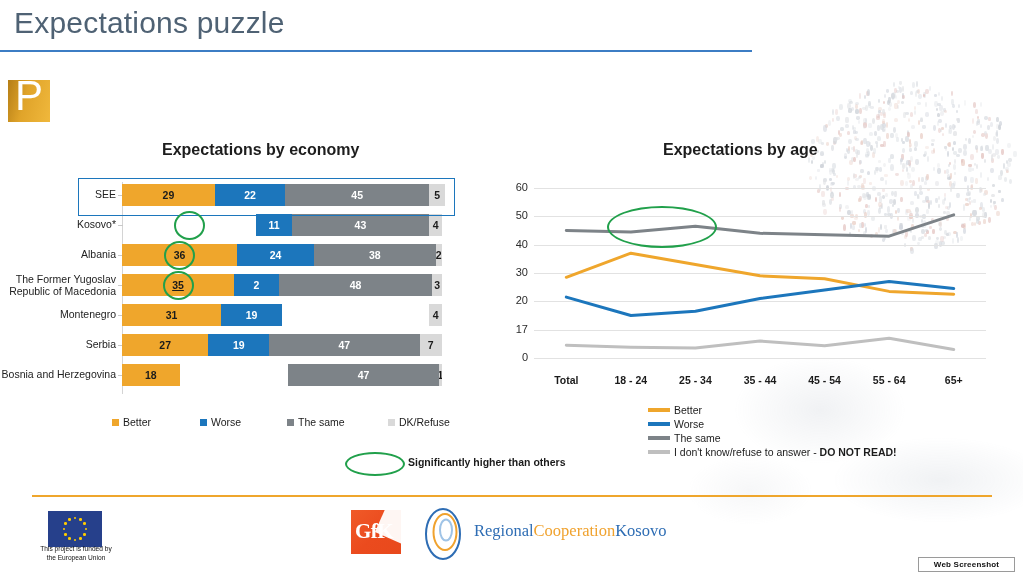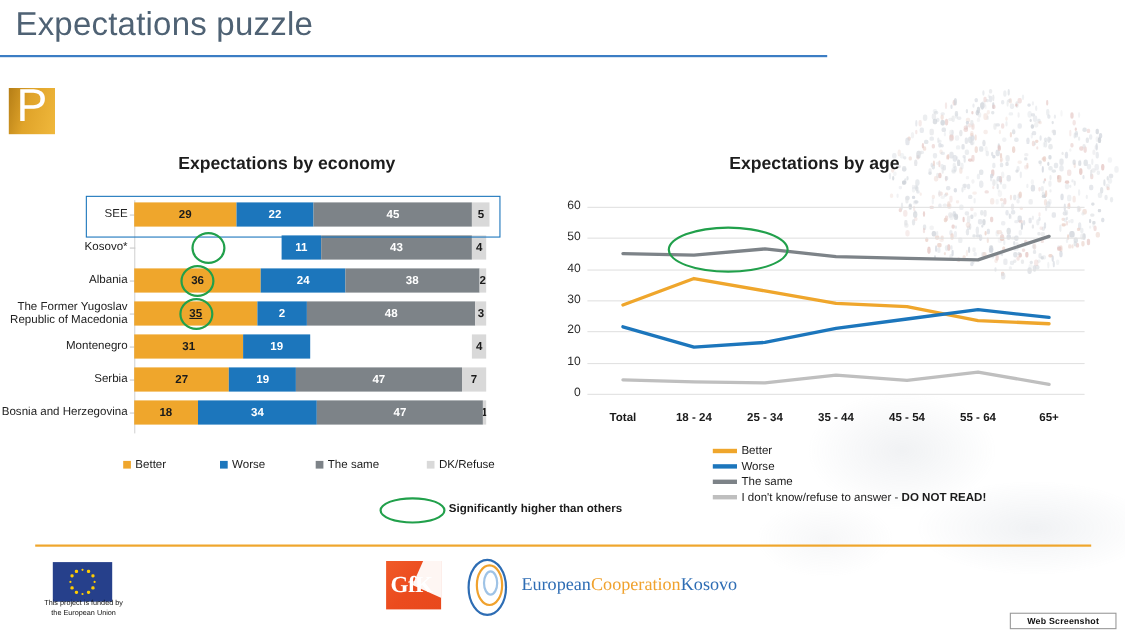--- a/index.html
+++ b/index.html
@@ -827,21 +827,20 @@
             <div class="seg worse" style="left: 86.4px; width: 60.8px;">19</div>
             <div class="seg same" style="left: 147.2px; width: 150.4px;">47</div>
             <div class="seg dk" style="left: 297.6px; width: 22.4px;">7</div>
           </div>
         </div>
         <div class="bc-row" style="top: 180px;">
           <div class="tick" style="top: 15px;"></div>
           <div class="bc-label">Bosnia and Herzegovina</div>
           <div class="bc-bar">
             <div class="seg better" style="left: 0px; width: 57.6px;">18</div>
-            <div class="seg worse" style="left: 57.6px; width: 108.8px;">34</div>
             <div class="seg same" style="left: 166.4px; width: 150.4px;">47</div>
             <div class="seg dk" style="left: 316.8px; width: 3.2px;">1</div>
           </div>
         </div>
       </div>
     <div class="see-box"></div>
   <div class="circ" style="left: 173.7px; top: 30.5px;"></div>
       <div class="circ" style="left: 164.1px; top: 60.5px;"></div>
       <div class="circ" style="left: 162.5px; top: 90.5px;"></div>
     </div>
@@ -869,21 +868,21 @@
     <div class="sig-ell"></div>
     <div class="sig-txt">Significantly higher than others</div>
   </div>
 
   <div class="linechart">
     <div class="lc-plot">
       <div id="lc-grid">
           <div class="gl" style="top: 170px;"></div>
           <div class="yl" style="top: 170px;">0</div>
           <div class="gl" style="top: 141.667px;"></div>
-          <div class="yl" style="top: 141.667px;">10</div>
+          <div class="yl" style="top: 141.667px;">17</div>
           <div class="gl" style="top: 113.333px;"></div>
           <div class="yl" style="top: 113.333px;">20</div>
           <div class="gl" style="top: 85px;"></div>
           <div class="yl" style="top: 85px;">30</div>
           <div class="gl" style="top: 56.6667px;"></div>
           <div class="yl" style="top: 56.6667px;">40</div>
           <div class="gl" style="top: 28.3333px;"></div>
           <div class="yl" style="top: 28.3333px;">50</div>
           <div class="gl" style="top: 0px;"></div>
           <div class="yl" style="top: 0px;">60</div>
@@ -950,20 +949,20 @@
   <div class="gfk">
     <span>GfK</span>
   </div>
 
   <svg class="rcc-mark" viewBox="0 0 56 56">
     <ellipse cx="28" cy="28" rx="17" ry="25" fill="none" stroke="#2E6DB4" stroke-width="2"></ellipse>
     <ellipse cx="30" cy="26" rx="11.5" ry="18" fill="none" stroke="#F0A22E" stroke-width="2"></ellipse>
     <ellipse cx="31" cy="24" rx="6" ry="10.5" fill="none" stroke="#9FC3E6" stroke-width="2"></ellipse>
   </svg>
   <div class="rcc-text">
-    <span class="b">European</span><span class="o">Cooperation</span><span class="b">Kosovo</span>
+    <span class="b">Regional</span><span class="o">Cooperation</span><span class="b">Kosovo</span>
   </div>
 
   <div class="wm-badge">
     <span>Web Screenshot</span>
   </div>
 
 </div>
 
 </body></html>

